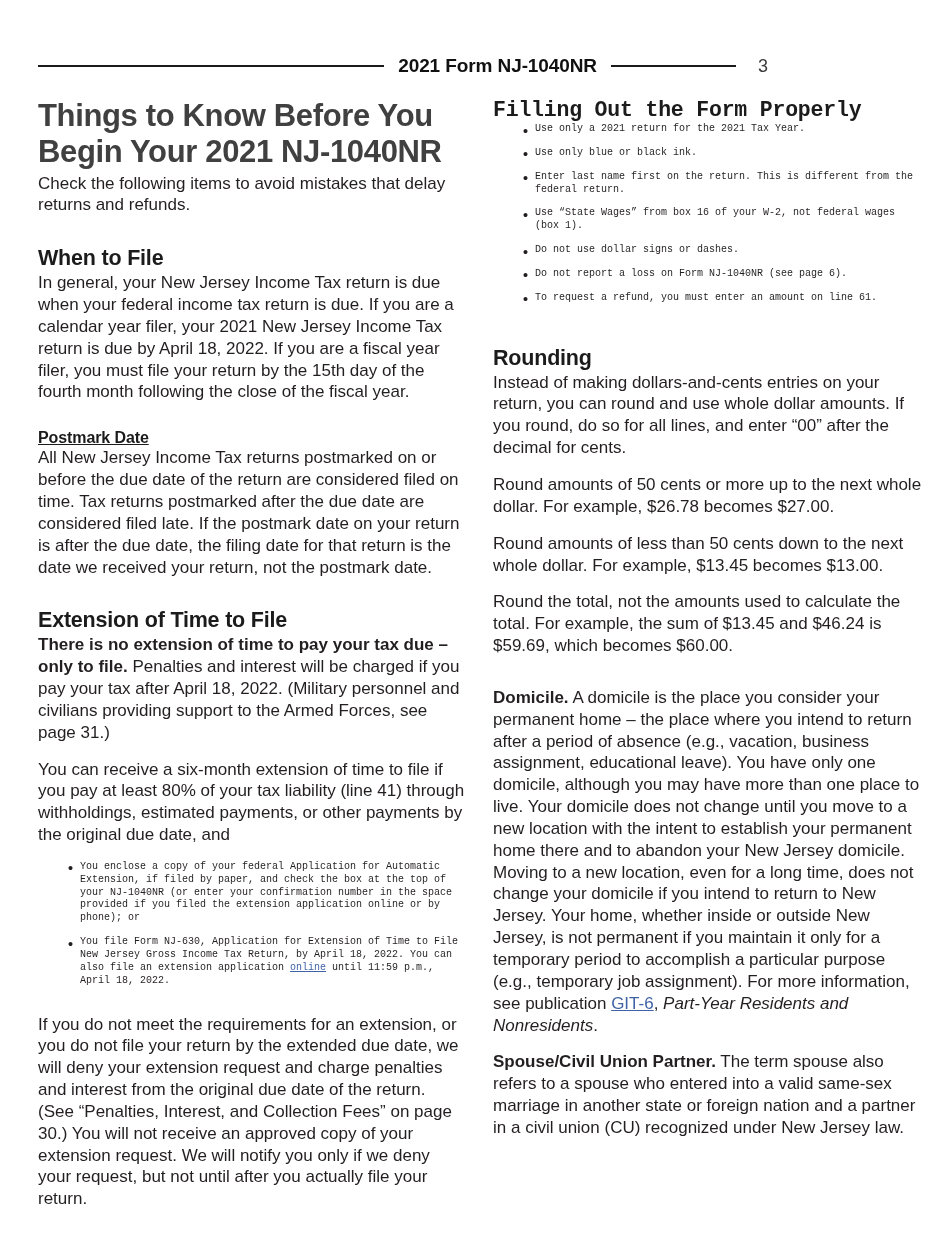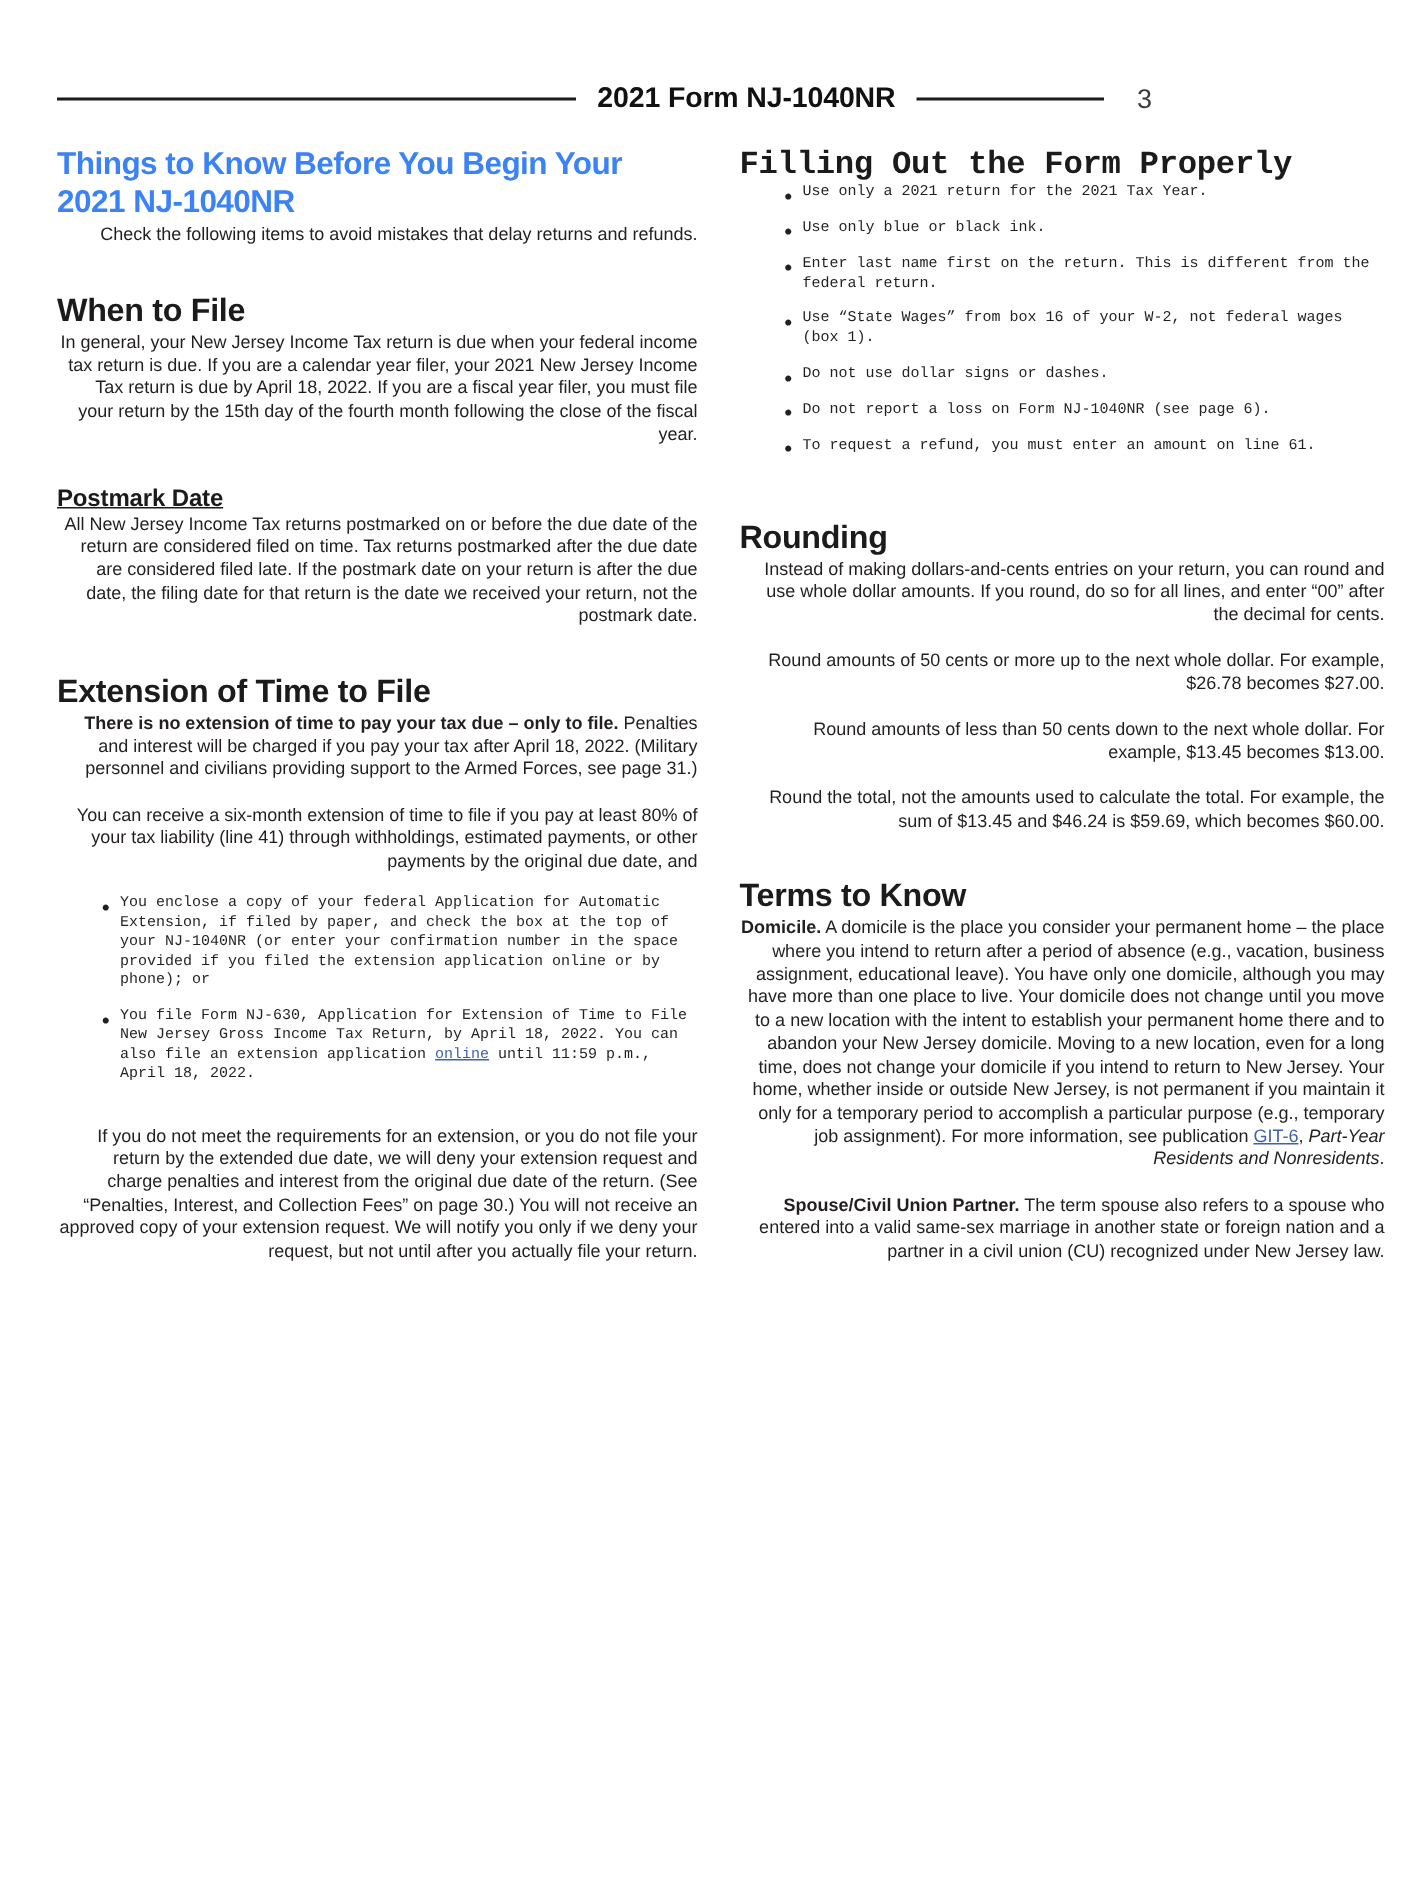--- a/index.html
+++ b/index.html
@@ -66,50 +66,50 @@
     display: flex;
     gap: 28px;
   }
   .col {
     width: 427px;
     flex: 0 0 427px;
   }
   .col.right { width: 430px; flex: 0 0 430px; }
 
   h1.doc-title {
-    font-size: 21px;
+    font-size: 31px;
     line-height: 1.17;
     font-weight: bold;
     margin: 0 0 2px 0;
     letter-spacing: -0.35px;
-    color: #3b82f6;
+    color: #404040;
   }
   h2.sec {
     font-size: 21.5px;
     font-weight: bold;
     margin: 0 0 1px 0;
     letter-spacing: -0.2px;
     color: #1b1b1b;
   }
   h2.sec.first { margin-top: 0; font-family: Liberation Mono, monospace; }
   h3.sub {
     font-size: 16px;
     font-weight: bold;
     margin: 0;
     letter-spacing: -0.1px;
     color: #1b1b1b;
     text-decoration: underline;
   }
 
   p.body {
-    font-size: 12px;
+    font-size: 17px;
     line-height: 1.285;
     margin: 0;
     color: #231f20;
-    text-align: right;
+    text-align: left;
   }
   p.body + p.body { margin-top: 15px; }
 
   .gap-sec   { height: 30px; }
   .gap-sub   { height: 26px; }
   .gap-small { height: 15px; }
 
   ul.bullets {
     margin: 0;
     padding: 0 0 0 28px;
@@ -207,20 +207,19 @@
       <div class="gap-sec"></div>
 
       <h2 class="sec">Rounding</h2>
       <p class="body">Instead of making dollars-and-cents entries on your return, you can round and use whole dollar amounts. If you round, do so for all lines, and enter “00” after the decimal for cents.</p>
       <p class="body">Round amounts of 50 cents or more up to the next whole dollar. For example, $26.78 becomes $27.00.</p>
       <p class="body">Round amounts of less than 50 cents down to the next whole dollar. For example, $13.45 becomes $13.00.</p>
       <p class="body">Round the total, not the amounts used to calculate the total. For example, the sum of $13.45 and $46.24 is $59.69, which becomes $60.00.</p>
 
       <div class="gap-sec"></div>
 
-      <h2 class="sec">Terms to Know</h2>
       <p class="body"><span class="b">Domicile.</span><span> A domicile is the place you consider your permanent home – the place where you intend to return after a period of absence (e.g., vacation, business assignment, educational leave). You have only one domicile, although you may have more than one place to live. Your domicile does not change until you move to a new location with the intent to establish your permanent home there and to abandon your New Jersey domicile. Moving to a new location, even for a long time, does not change your domicile if you intend to return to New Jersey. Your home, whether inside or outside New Jersey, is not permanent if you maintain it only for a temporary period to accomplish a particular purpose (e.g., temporary job assignment). For more information, see publication </span><a class="link" href="#">GIT-6</a><span>, </span><span class="i">Part-Year Residents and Nonresidents</span><span>.</span></p>
 
       <p class="body"><span class="b">Spouse/Civil Union Partner.</span><span> The term spouse also refers to a spouse who entered into a valid same-sex marriage in another state or foreign nation and a partner in a civil union (CU) recognized under New Jersey law.</span></p>
     </div>
 
   </div>
 </div>
 
 </body></html>

